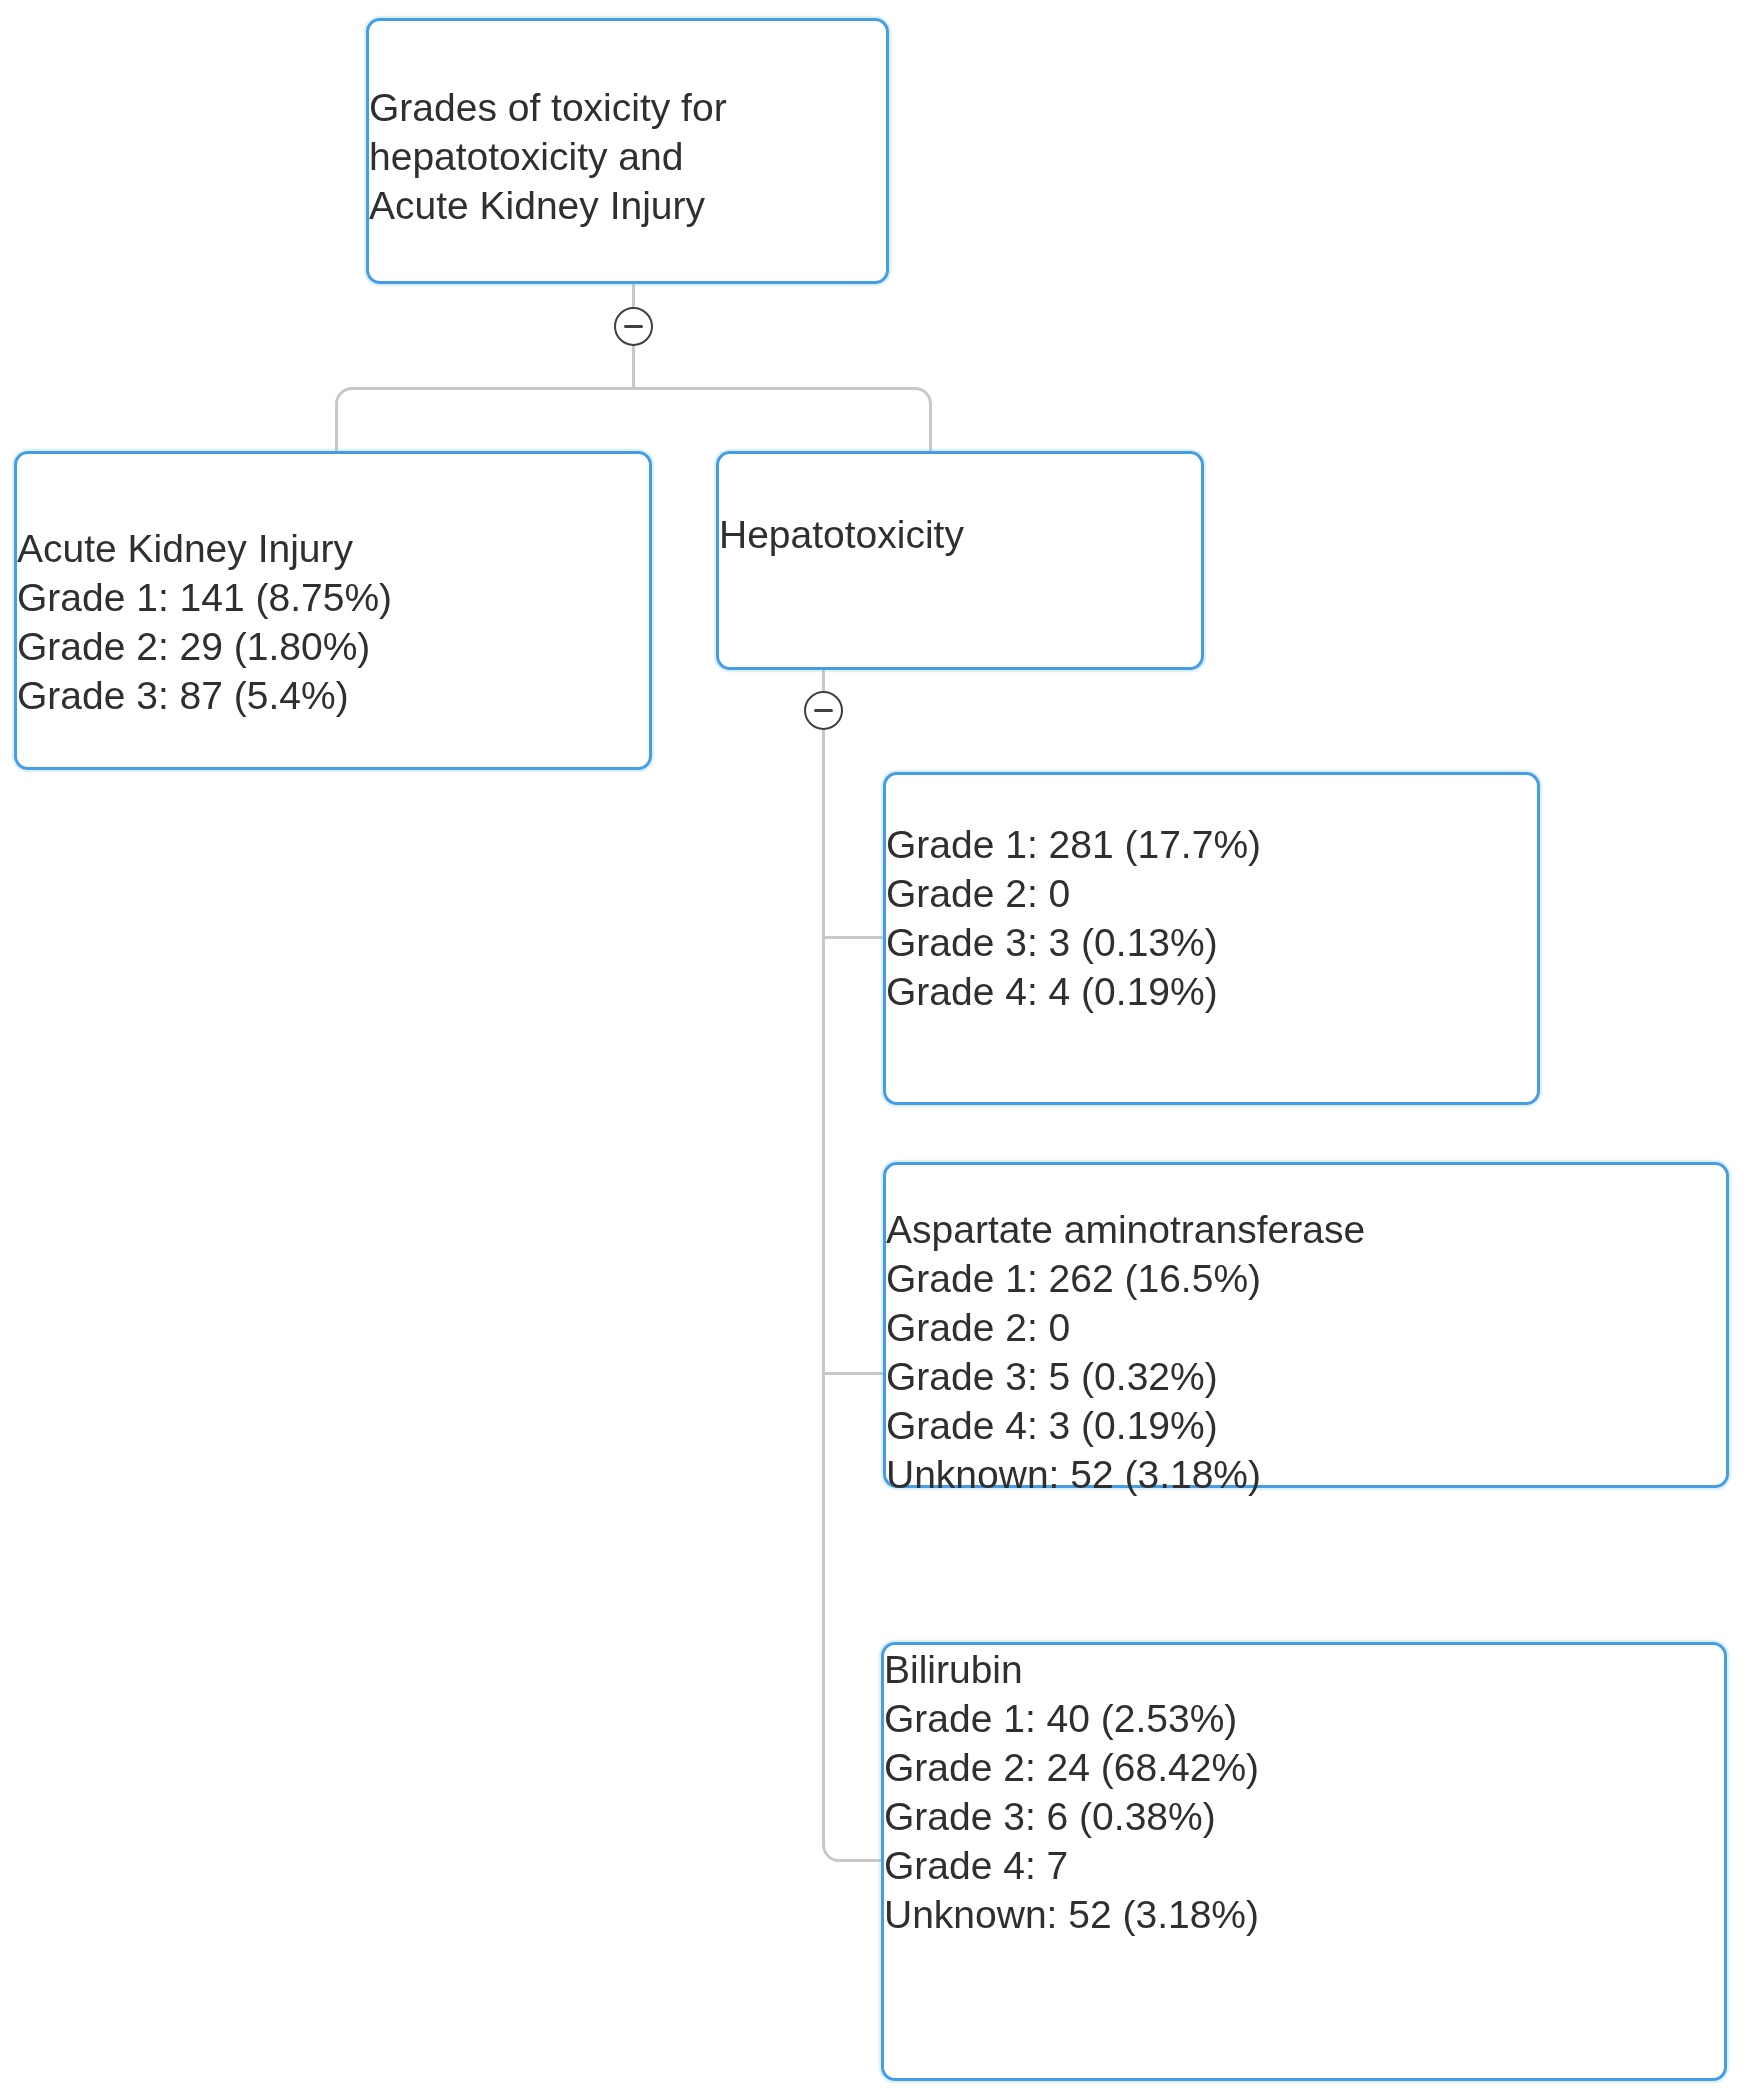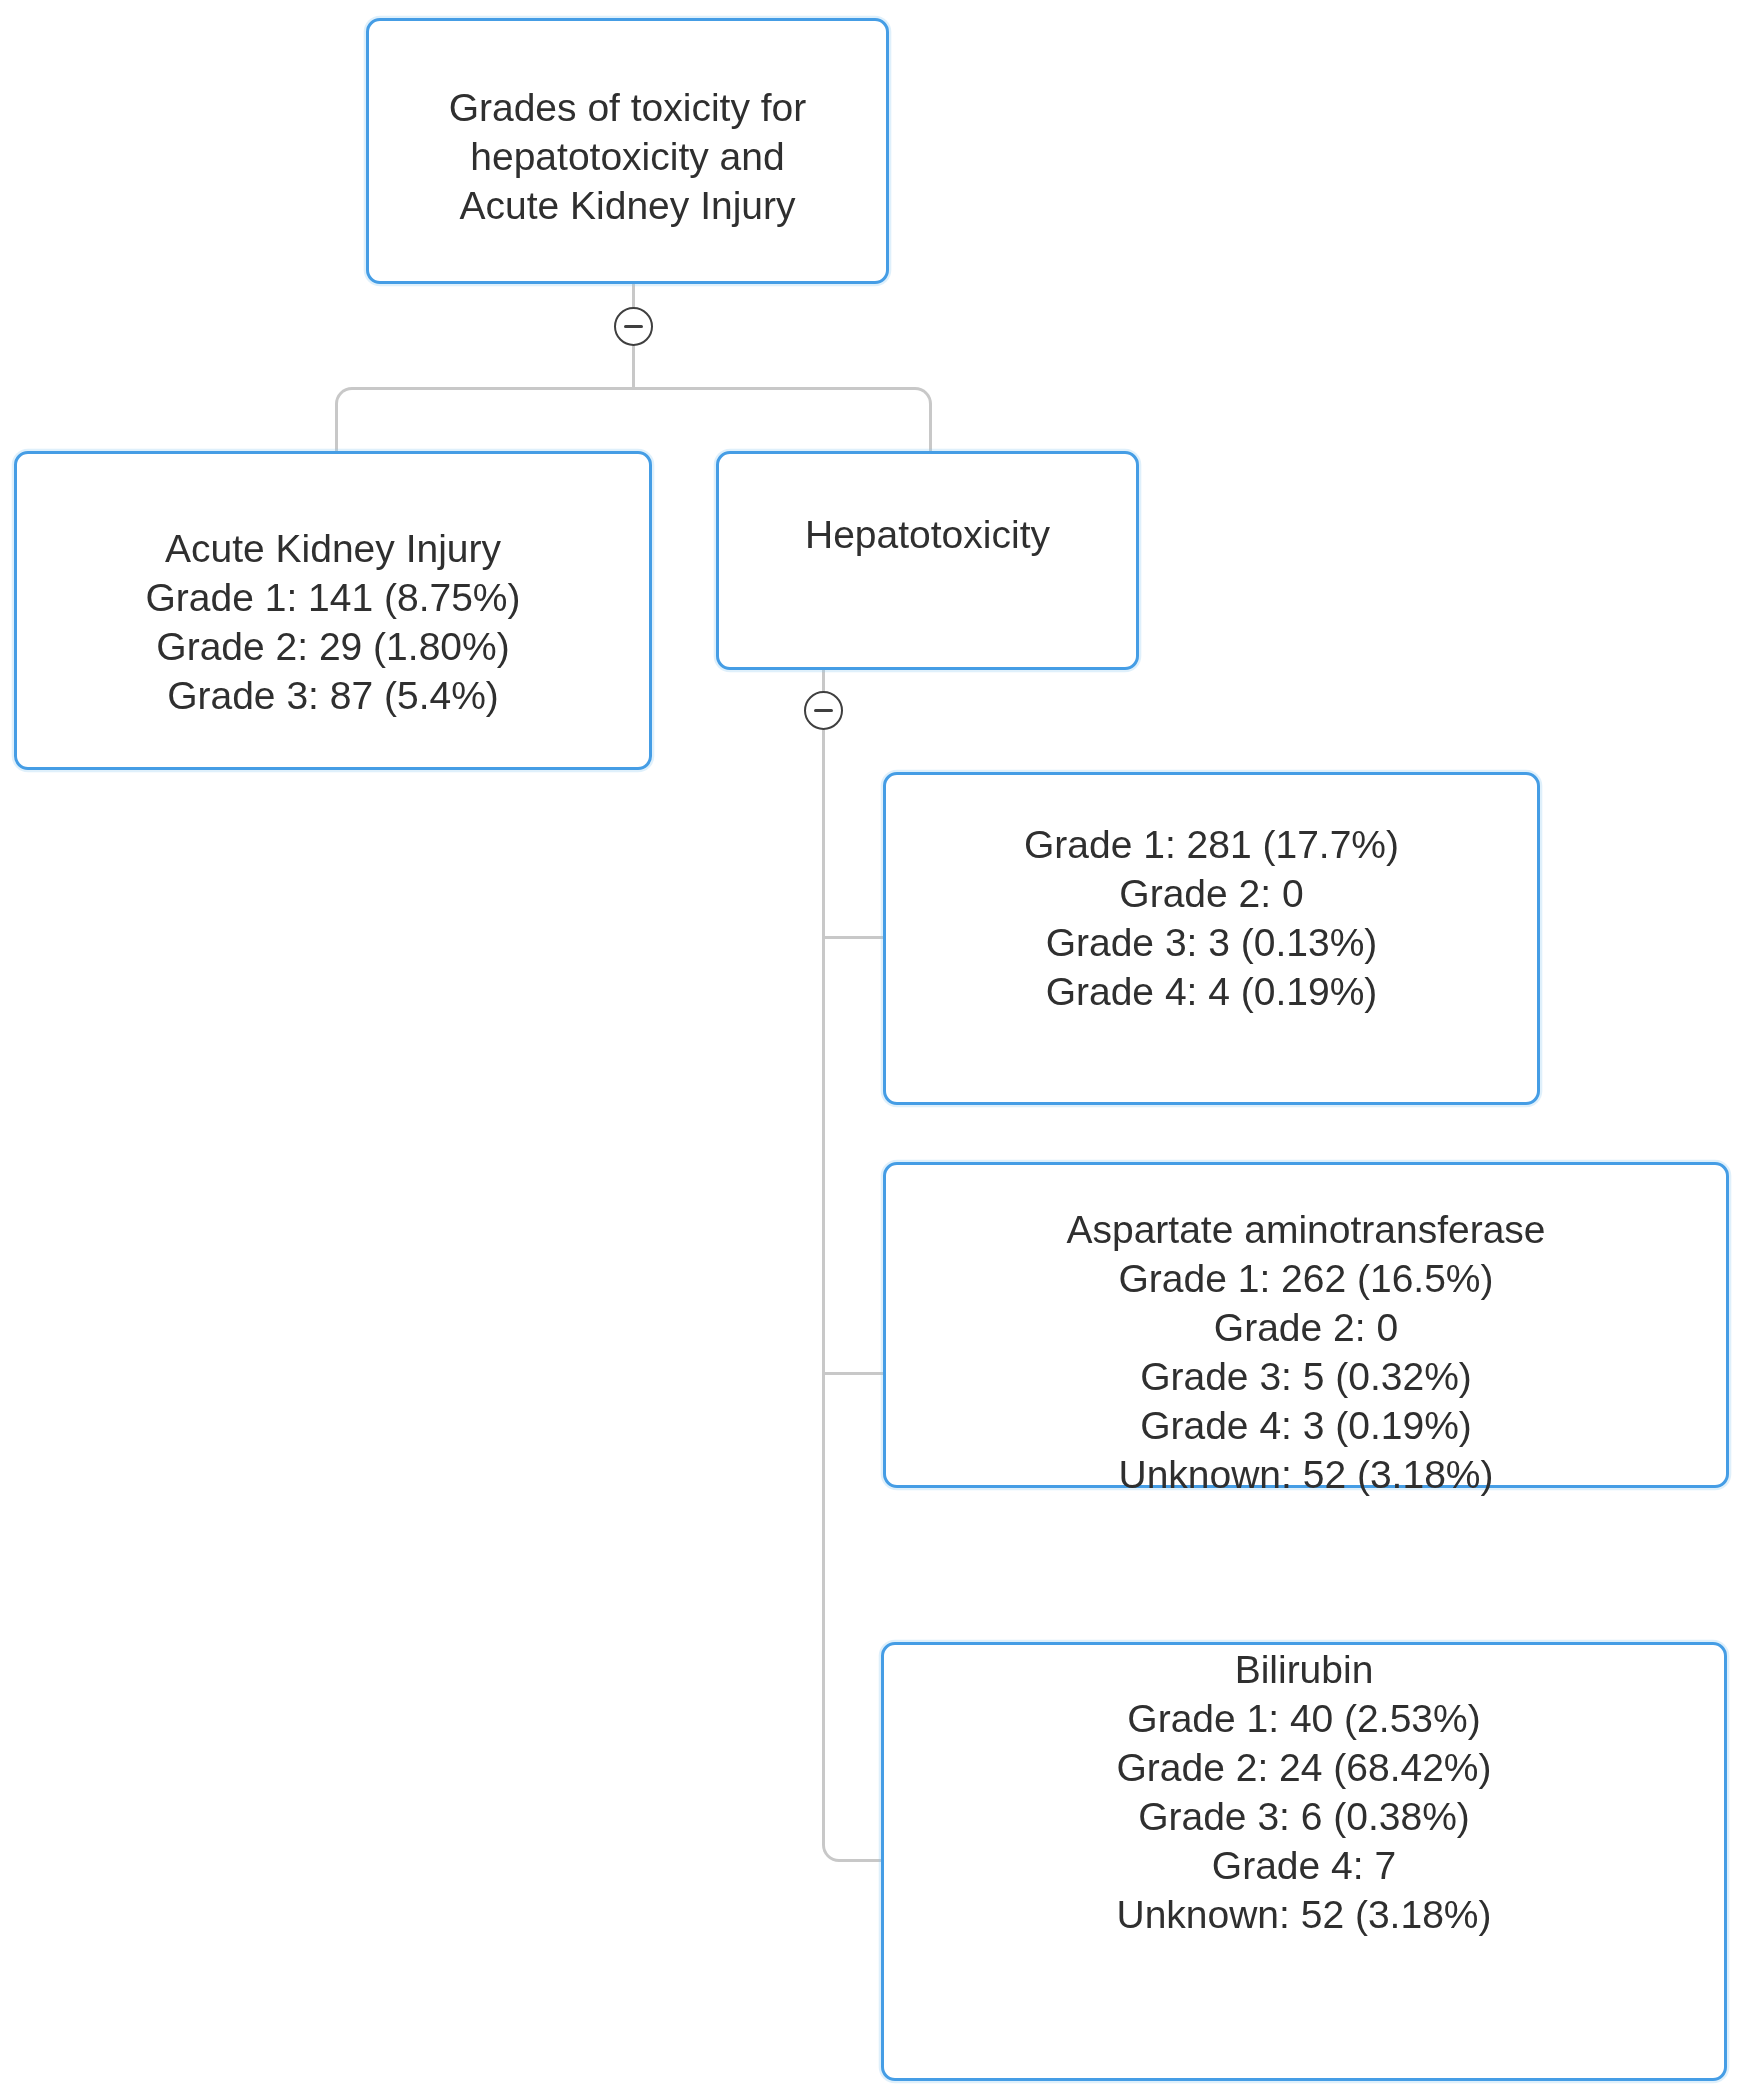--- a/index.html
+++ b/index.html
@@ -11,21 +11,21 @@
     color:#2f2f2f;
     overflow:hidden;
   }
   .node{
     position:absolute;
     box-sizing:border-box;
     background:#ffffff;
     border:3.9px solid #459de5;
     border-radius:14px;
     box-shadow:0 0 0 2.3px rgba(140,200,242,0.28);
-    text-align:center;
+    text-align:left;
     font-size:39px;
     line-height:49px;
     z-index:2;
   }
   .node .txt-line{white-space:nowrap;}
   .conn{position:absolute;background:#c8c8c8;z-index:1;}
   .elbow-top{
     position:absolute;box-sizing:border-box;z-index:1;
     border-top:3.1px solid #c8c8c8;
     border-left:3.1px solid #c8c8c8;
@@ -45,21 +45,21 @@
     border:2.3px solid #3f3f3f;
     border-radius:50%;
     display:flex;align-items:center;justify-content:center;
     cursor:pointer;
   }
   .minus-bar{width:18.7px;height:3.9px;background:#3f3f3f;border-radius:1.6px;}
 
   
   #node-root {left:366px; top:18px;   width:523px;  height:266px; padding-top:62px;}
   #node-aki  {left:14px;  top:451px;  width:638px;  height:319px; padding-top:70px;}
-  #node-hep  {left:716px; top:451px;  width:423px;  height:219px; padding-top:56px;}
+  #node-hep  {left:716px; top:451px;  width:488px;  height:219px; padding-top:56px;}
   #node-alt  {left:883px;top:772px;  width:657px;  height:333px; padding-top:45px;}
   #node-ast  {left:883px;top:1162px; width:846px; height:326px; padding-top:40px;}
   #node-bili {left:881px;top:1642px; width:846px; height:439px; }
 </style>
 </head>
 <body>
 
 <div class="canvas">
 
   <div class="conn" style="left:632px;top:284px;width:3.1px;height:25px;"></div>

